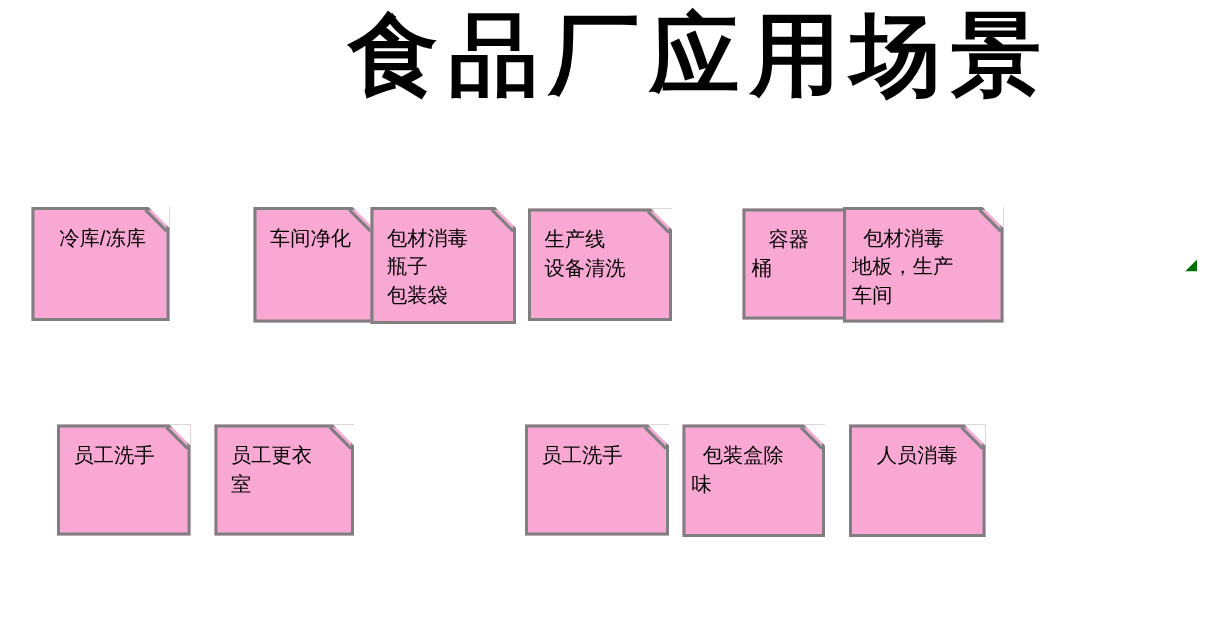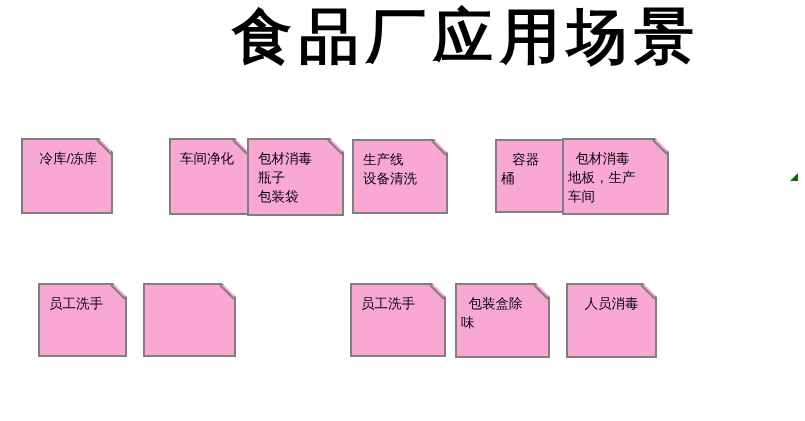--- a/index.html
+++ b/index.html
@@ -111,20 +111,22 @@
     <span class="fold-line"></span>
   </div>
 
   <div class="note" style="left:38px; top:283px; width:89px; height:74px;">
     <span class="note-text">员工洗手</span>
     <span class="fold"></span>
     <span class="fold-line"></span>
   </div>
 
   <div class="note" style="left:143px; top:283px; width:93px; height:74px;">
+    <span class="note-text">员工更衣
+室</span>
     <span class="fold"></span>
     <span class="fold-line"></span>
   </div>
 
 
   <div class="note" style="left:350px; top:283px; width:96px; height:74px;">
     <span class="note-text">员工洗手</span>
     <span class="fold"></span>
     <span class="fold-line"></span>
   </div>

